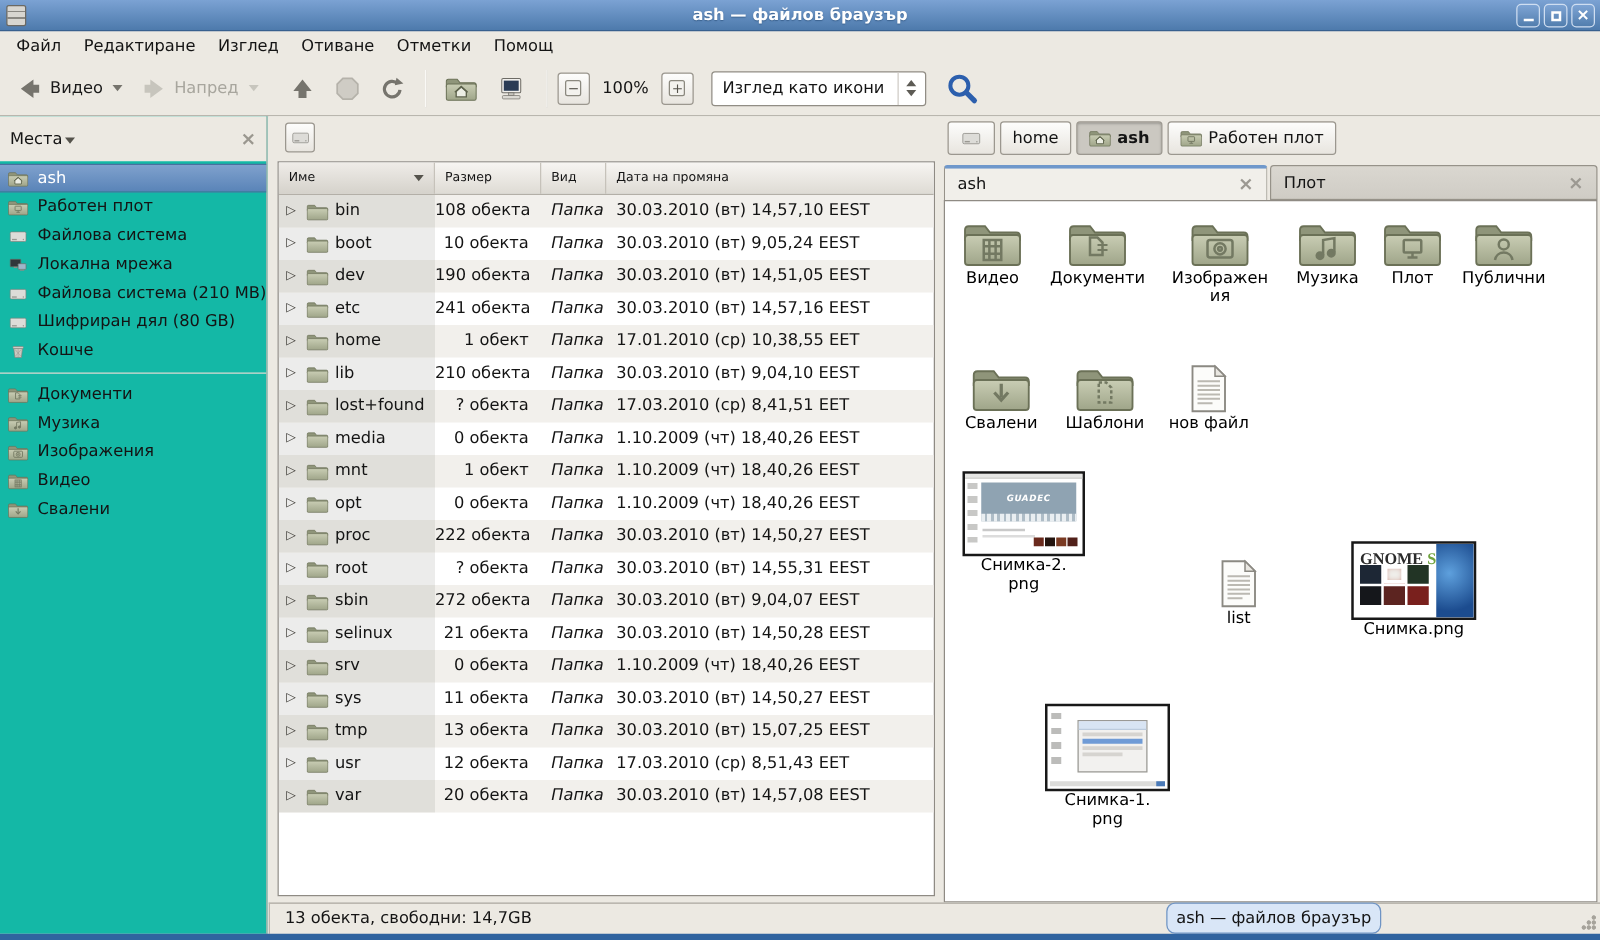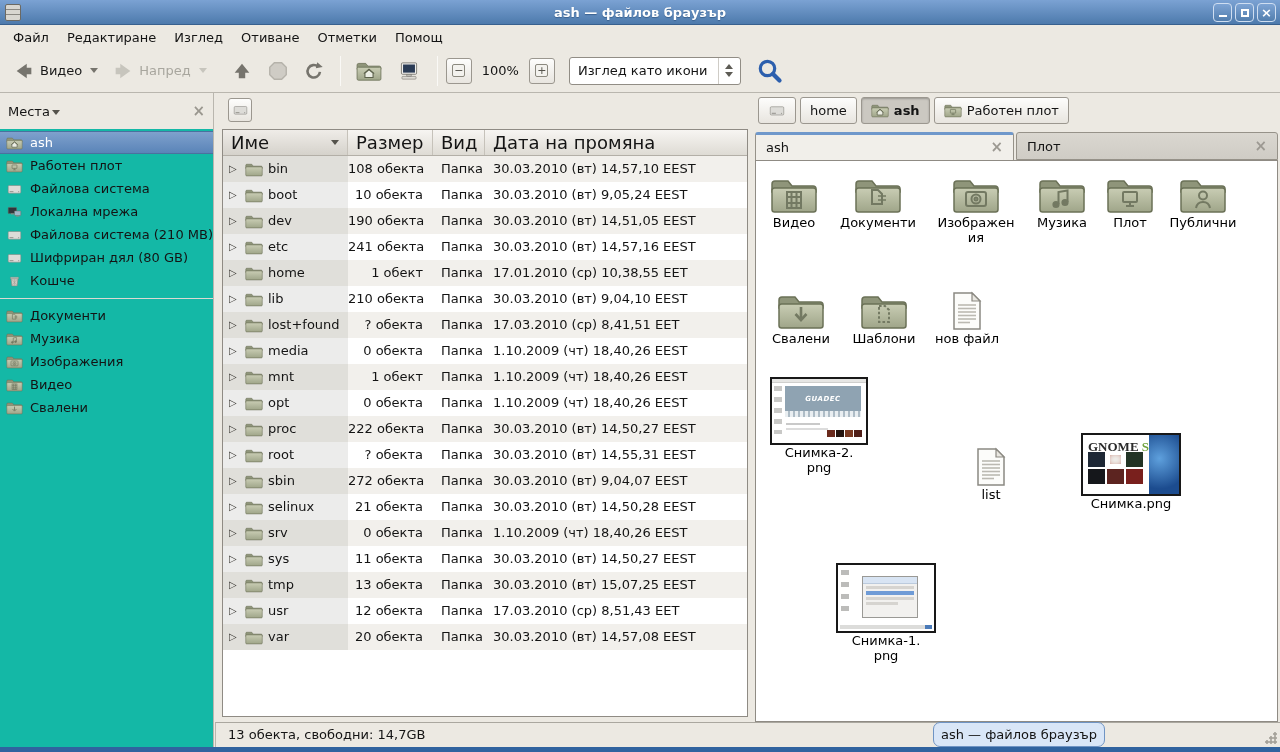--- a/index.html
+++ b/index.html
@@ -61,31 +61,31 @@
   .side-group + .side-group { margin-top:6px; border-top:1px solid #dcd9d2; padding-top:5px; }
   .side-item { height:23px; display:flex; align-items:center; gap:7px; padding-left:6px; white-space:nowrap; }
   .side-item.selected { background:linear-gradient(#7fa1cd,#5a84b8); border-top:1px solid #4a719f; border-bottom:1px solid #4a719f; color:#fff; }
 
   
   .midpanel { position:absolute; left:215px; top:93px; width:535px; height:629px; background:#ece9e2; }
   .tree-topbtn { position:absolute; left:13px; top:5px; }
   .treeview { position:absolute; left:7px; top:36px; width:526px; height:588px; background:#fff;
     border:1px solid #8f8b84; overflow:hidden; }
   .tree-header { display:flex; height:26px; background:linear-gradient(#f7f5f2,#dedbd4); border-bottom:1px solid #b3afa7; }
-  .hcell { display:flex; align-items:center; padding:0 8px; border-right:1px solid #c6c2ba; font-size:18px; }
+  .hcell { display:flex; align-items:center; padding:0 8px; border-right:1px solid #c6c2ba; font-size:10px; }
   .hcell.sorted { background:linear-gradient(#efece8,#d5d2cb); justify-content:space-between; }
   .sort-arr { width:0; height:0; border-left:4px solid transparent; border-right:4px solid transparent; border-top:5px solid #55534c; }
   .c-name { width:125px; } .c-size { width:85px; } .c-kind { width:52px; } .c-date { flex:1; border-right:none; }
   .tree-row { display:flex; height:26px; line-height:26px; }
   .tree-row.even { background:#f2f0ec; }
   .cell { overflow:hidden; white-space:nowrap; }
   .cell.name { width:125px; display:flex; align-items:center; gap:5px; padding-left:6px; background:rgba(112,107,97,0.13); }
   .exp { font-size:10px; color:#3c3a35; width:11px; }
   .cell.size { width:85px; text-align:right; padding-right:10px; }
-  .cell.kind { width:52px; padding-left:8px; }
+  .cell.kind { width:52px; padding-left:8px;font-style:italic; }
   .cell.date { flex:1; padding-left:8px; }
 
   
   .statusbar { position:absolute; left:215px; top:722px; width:1065px; height:25px; background:#ece9e2;
     border-top:1px solid #aaa79f; border-left:1px solid #b9b6ae; line-height:23px; padding-left:12px; }
   .grip { position:absolute; right:2px; bottom:2px; width:14px; height:14px;
     background:radial-gradient(circle 1.5px at 11px 3px,#a6a39b 1.5px,#0000 2px),
                radial-gradient(circle 1.5px at 7px 7px,#a6a39b 1.5px,#0000 2px),
                radial-gradient(circle 1.5px at 11px 7px,#a6a39b 1.5px,#0000 2px),
                radial-gradient(circle 1.5px at 3px 11px,#a6a39b 1.5px,#0000 2px),

